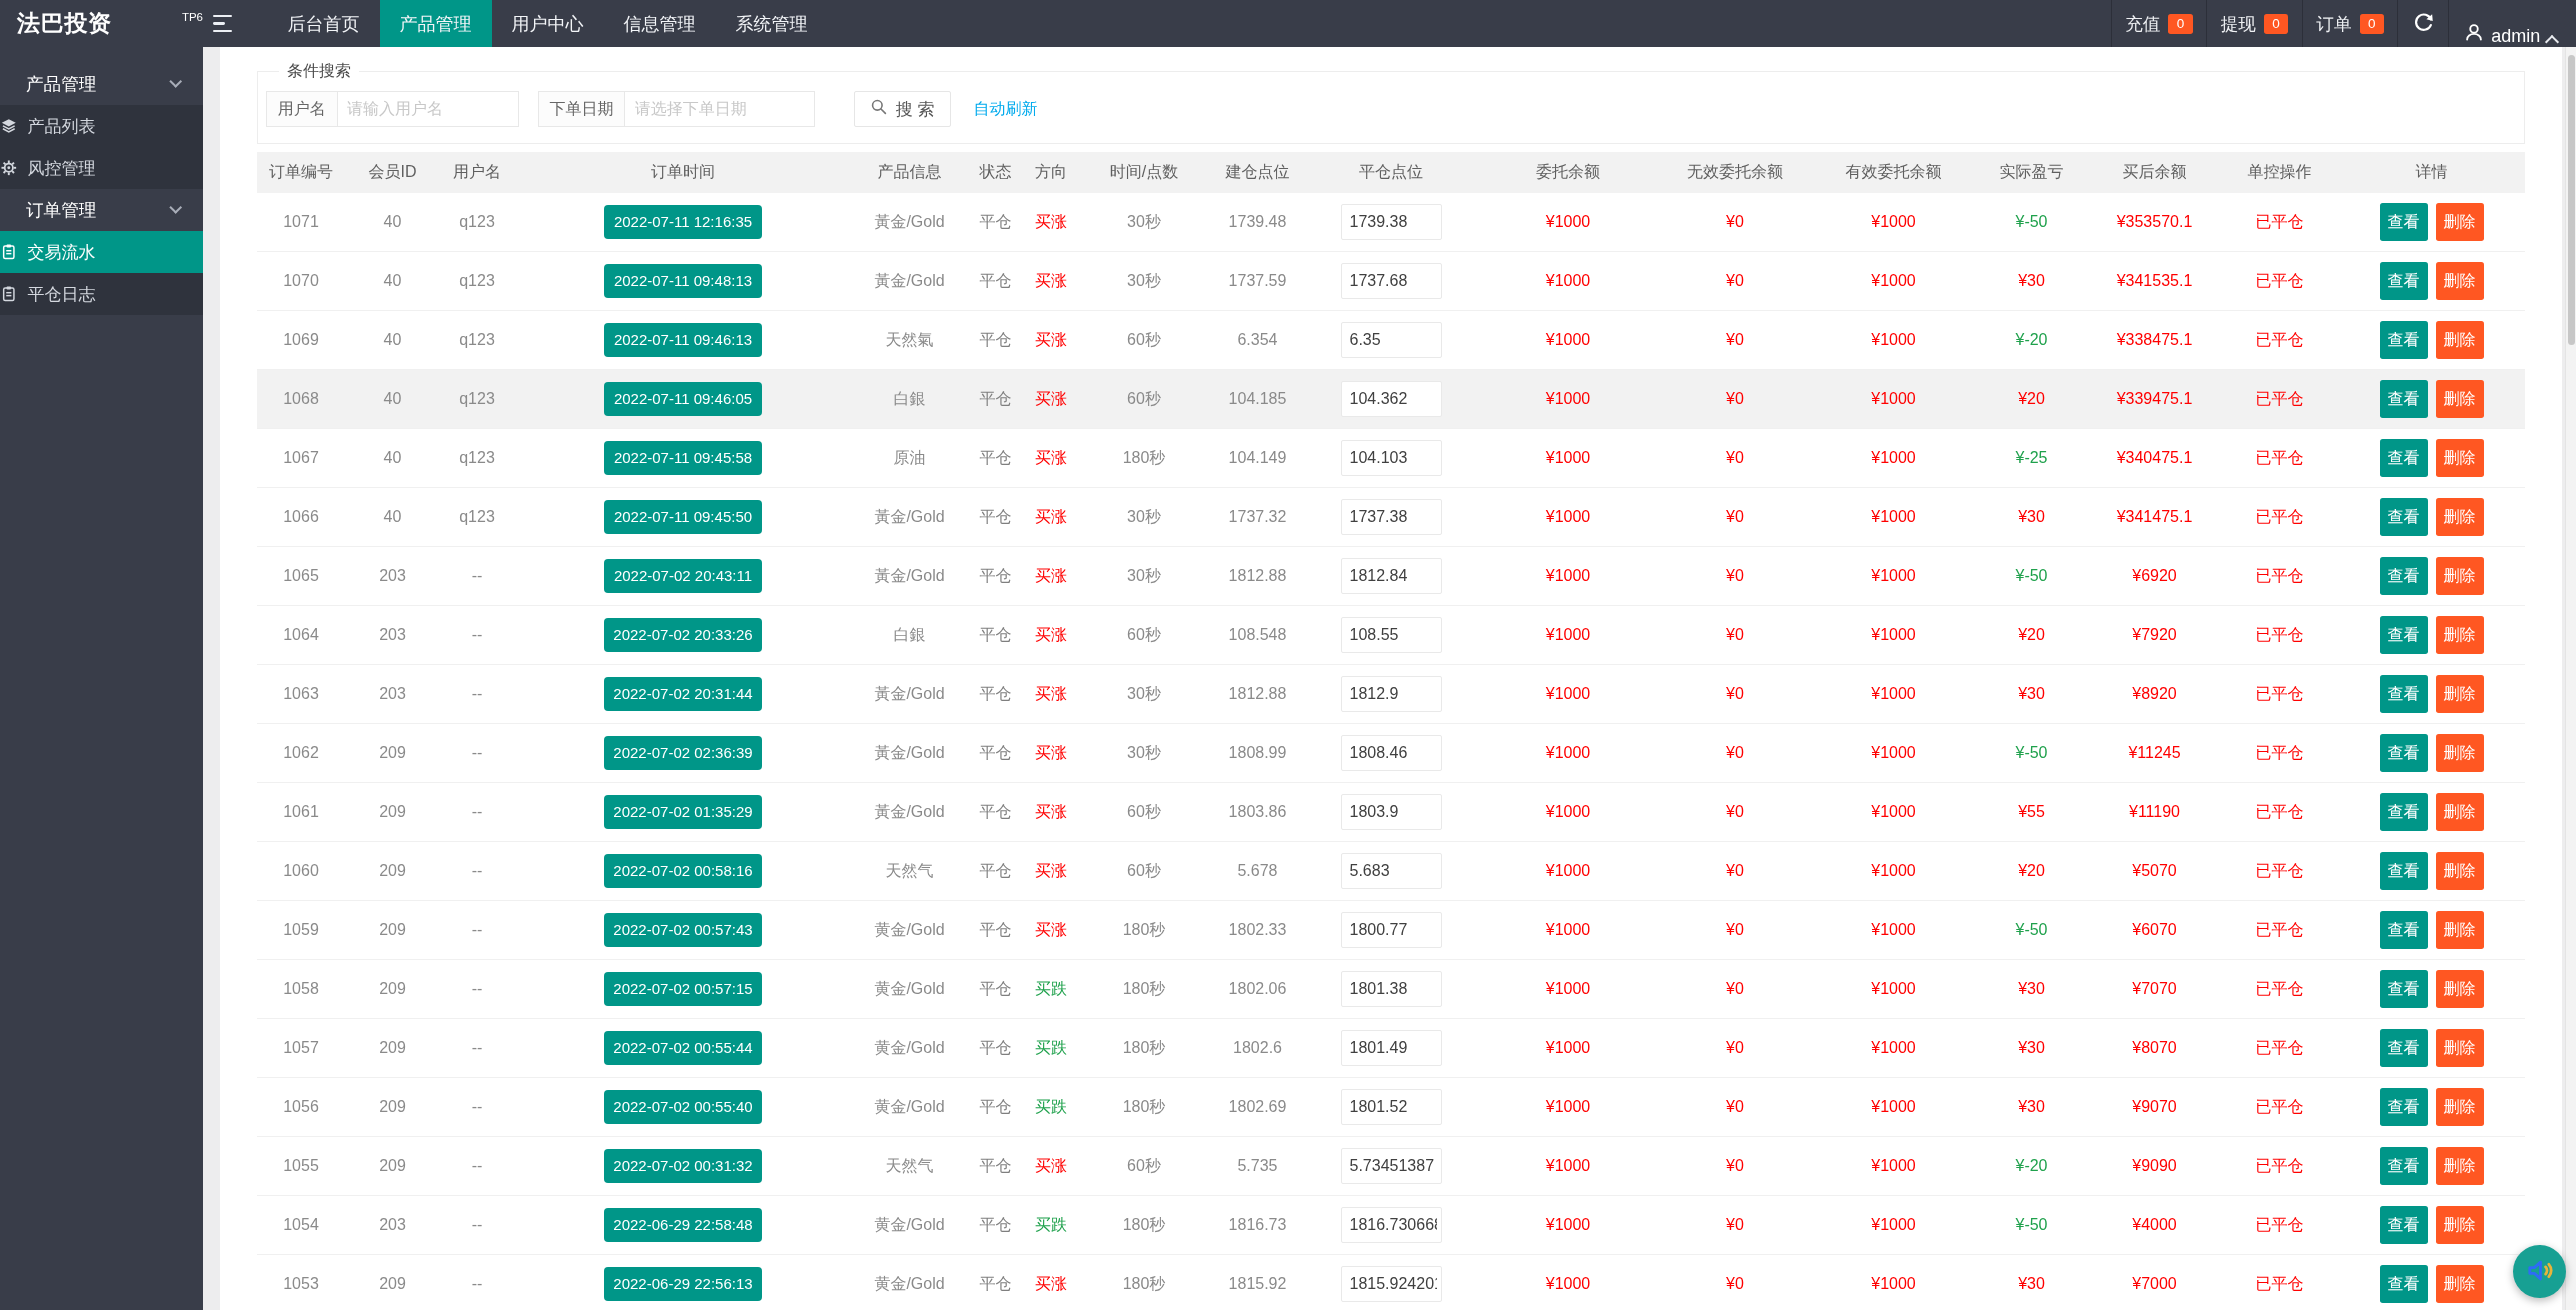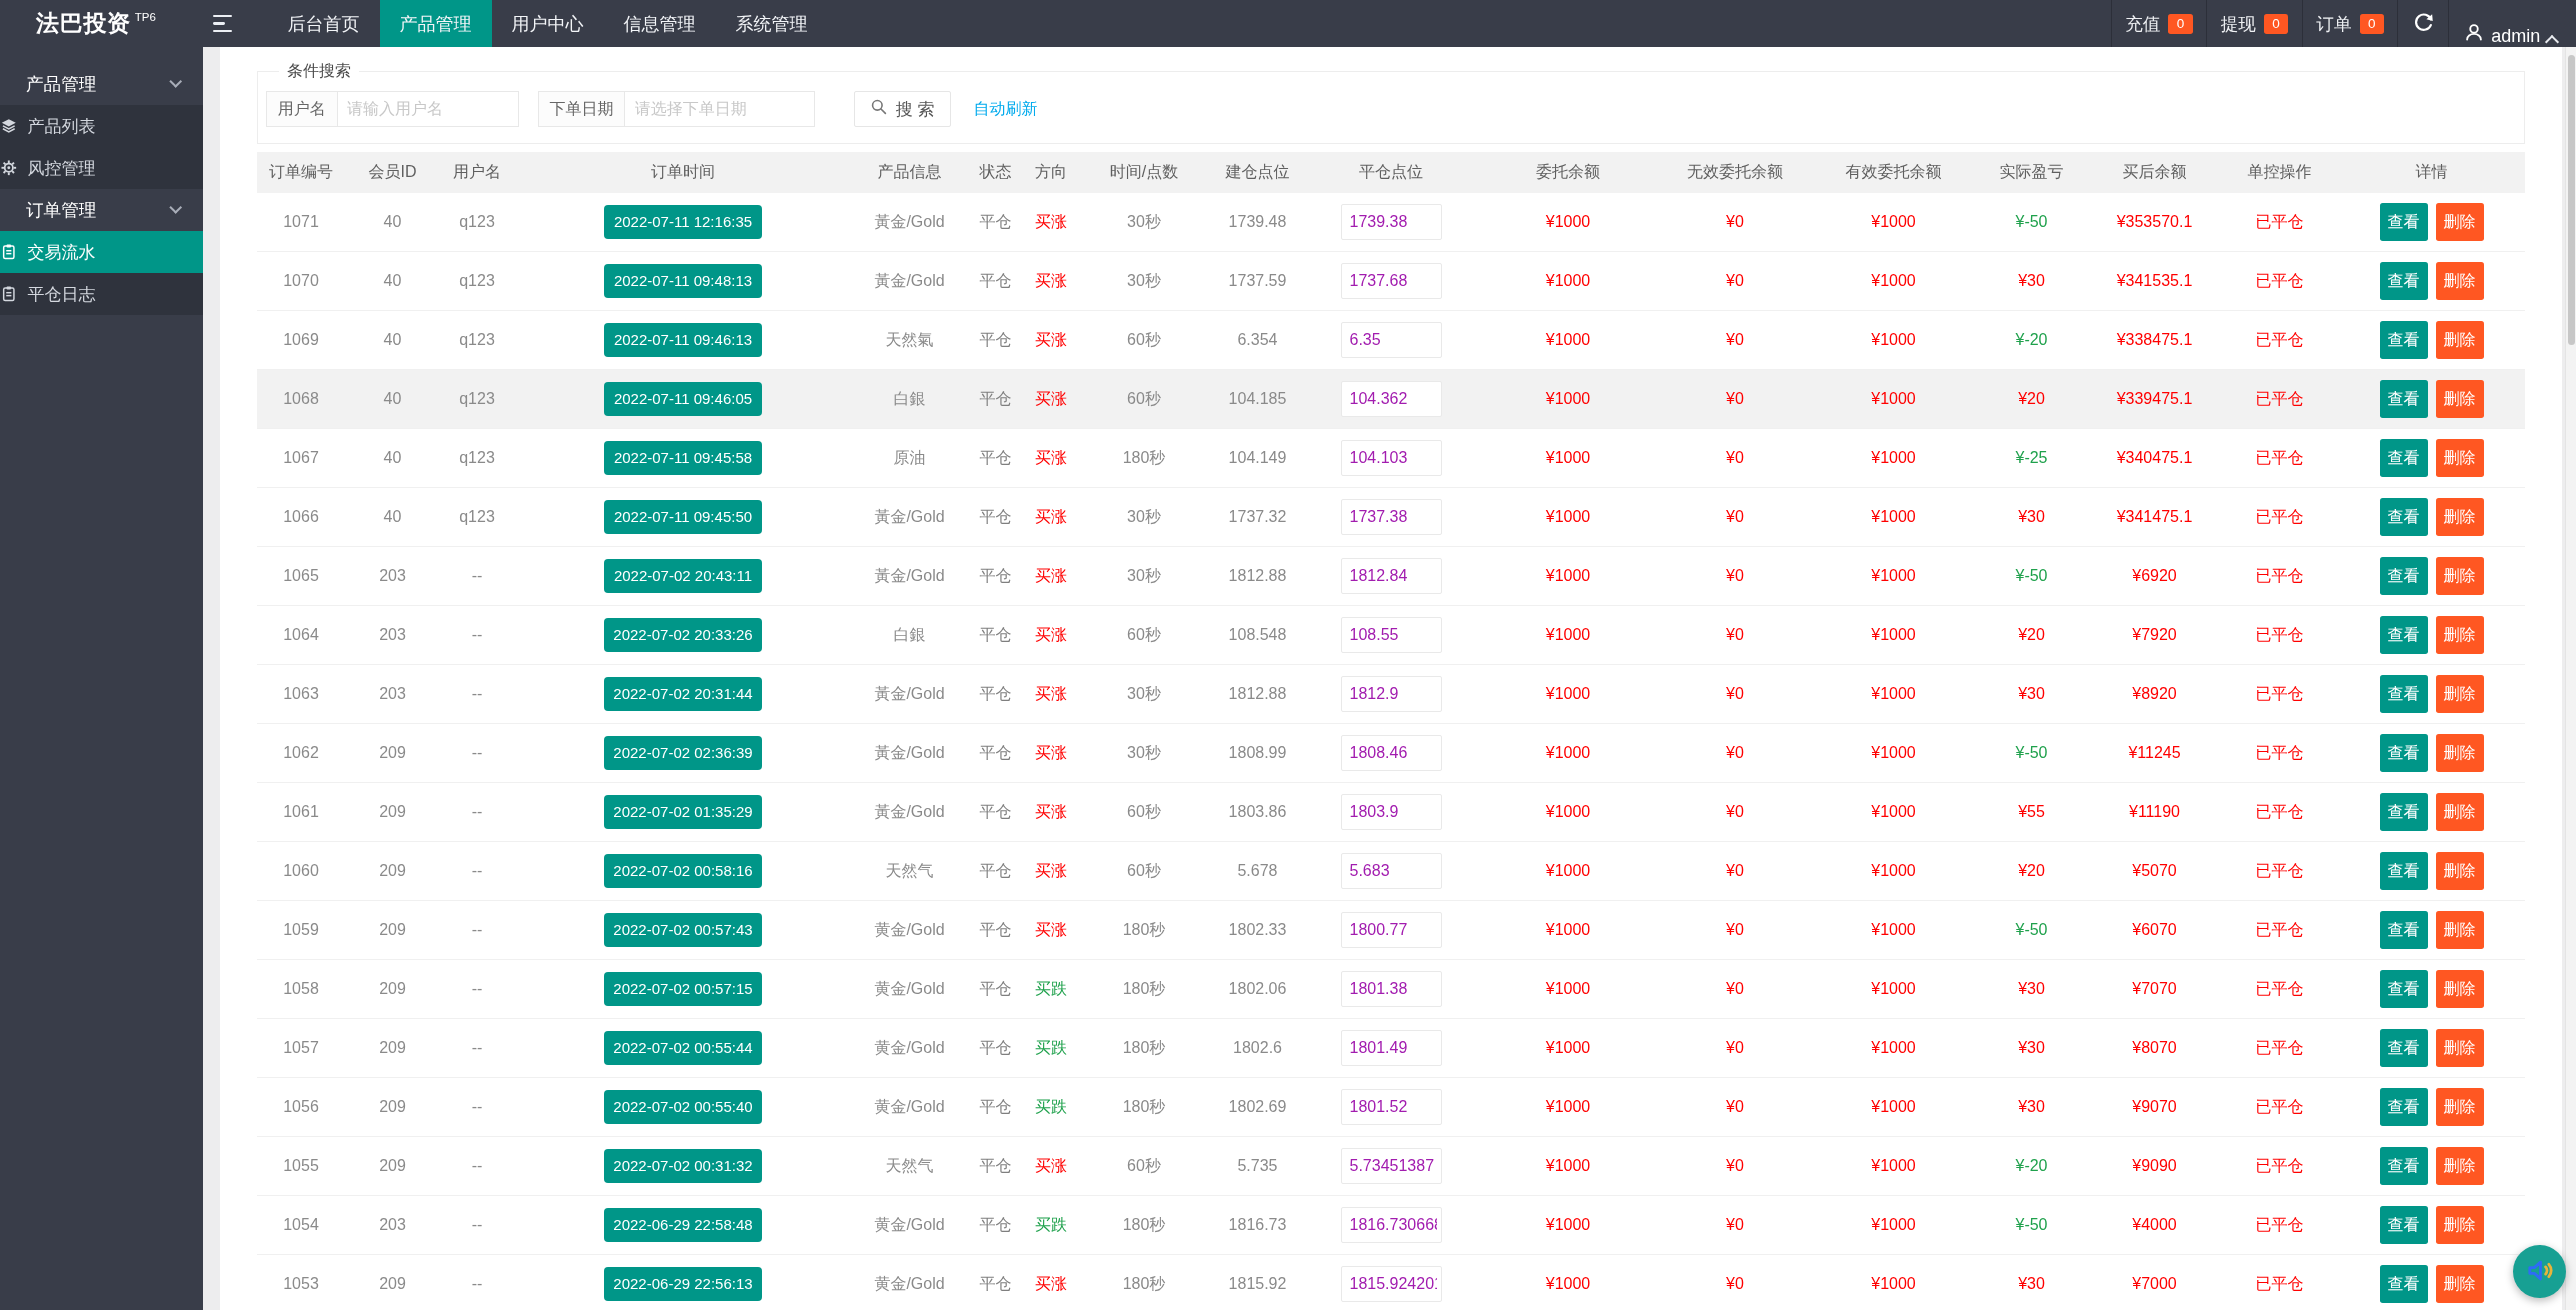--- a/index.html
+++ b/index.html
@@ -1,21 +1,21 @@
 <!DOCTYPE html>
 <html style="font-size:10.8px"><head>
 <meta charset="utf-8">
 <style>
   html,body{margin:0;padding:0;}
   .page{position:relative;width:2576px;height:1311px;overflow:hidden;background:#ededee;
         font-family:"Liberation Sans","DejaVu Sans",sans-serif;}
 
   
   .hdr{position:absolute;left:0;top:0;width:2576px;height:47px;background:#393D49;display:flex;align-items:stretch;z-index:6;}
-  .logo{width:203px;display:flex;align-items:center;padding-left:36px;box-sizing:border-box;color:#fff;}
+  .logo{width:203px;display:flex;align-items:center;padding-left:17px;box-sizing:border-box;color:#fff;justify-content:space-between;}
   .logo .nm{font-size:23px;font-weight:bold;letter-spacing:0.7px;}
   .logo sup{font-size:11.5px;margin-left:4px;transform:translateY(-6.8px);display:inline-block;}
   .burger{width:43px;display:flex;flex-direction:column;justify-content:center;gap:4.7px;margin-left:9.5px;cursor:pointer;}
   .burger i{display:block;height:2.7px;border-radius:1.4px;background:#eceff4;}
   .burger i:nth-child(1){width:19px;}
   .burger i:nth-child(2){width:12px;}
   .burger i:nth-child(3){width:19px;}
   .topnav{display:flex;align-items:stretch;margin-left:12px;}
   .nav-item{display:flex;align-items:center;padding:0 20px;color:#f3f5f8;font-size:18px;text-decoration:none;cursor:pointer;}
   .nav-item.active{background:#009688;}
@@ -57,21 +57,21 @@
   
   .tbl{margin:8px 37px 0;width:2268px;}
   .thead,.tr{display:grid;grid-template-columns:88px 95px 74px 338px 115px 57px 54px 132px 95px 172px 182px 152px 165px 111px 135px 115px 189px;}
   .thead{background:#f2f2f2;height:41px;align-items:center;}
   .th{text-align:center;font-size:16px;color:#5f5f5f;white-space:nowrap;overflow:hidden;}
   .tr{height:58px;align-items:center;border-bottom:1.4px solid #f0f0f0;background:#fff;}
   .tr.hl{background:#f2f2f2;}
   .td{text-align:center;font-size:16px;color:#8a8a8a;white-space:nowrap;overflow:visible;}
   .badge{display:inline-block;background:#009688;color:#fff;font-size:15px;height:34px;line-height:34px;padding:0 9.5px;
          border-radius:4px;min-width:123px;}
-  .close-input{width:101px;height:36px;border:1.4px solid #e9e9e9;border-radius:2px;font-size:16px;color:#a21caf;
+  .close-input{width:101px;height:36px;border:1.4px solid #e9e9e9;border-radius:2px;font-size:16px;color:#404040;
                padding:0 4px 0 8px;background:#fff;font-family:inherit;outline:none;box-sizing:border-box;}
   .money{color:#ff0000;}
   .st{color:#7f7f7f;}
   .dir.red,.profit.red{color:#ff0000;}
   .dir.green,.profit.green{color:#1fa14c;}
   .control{color:#ff0000;}
   .actions{display:flex;justify-content:center;gap:8px;}
   .btn{height:38px;padding:0 8px;border:none;border-radius:2.7px;color:#fff;font-size:16px;font-family:Liberation Serif, serif;cursor:pointer;}
   .btn.view{background:#009688;}
   .btn.del{background:#FF5722;}

